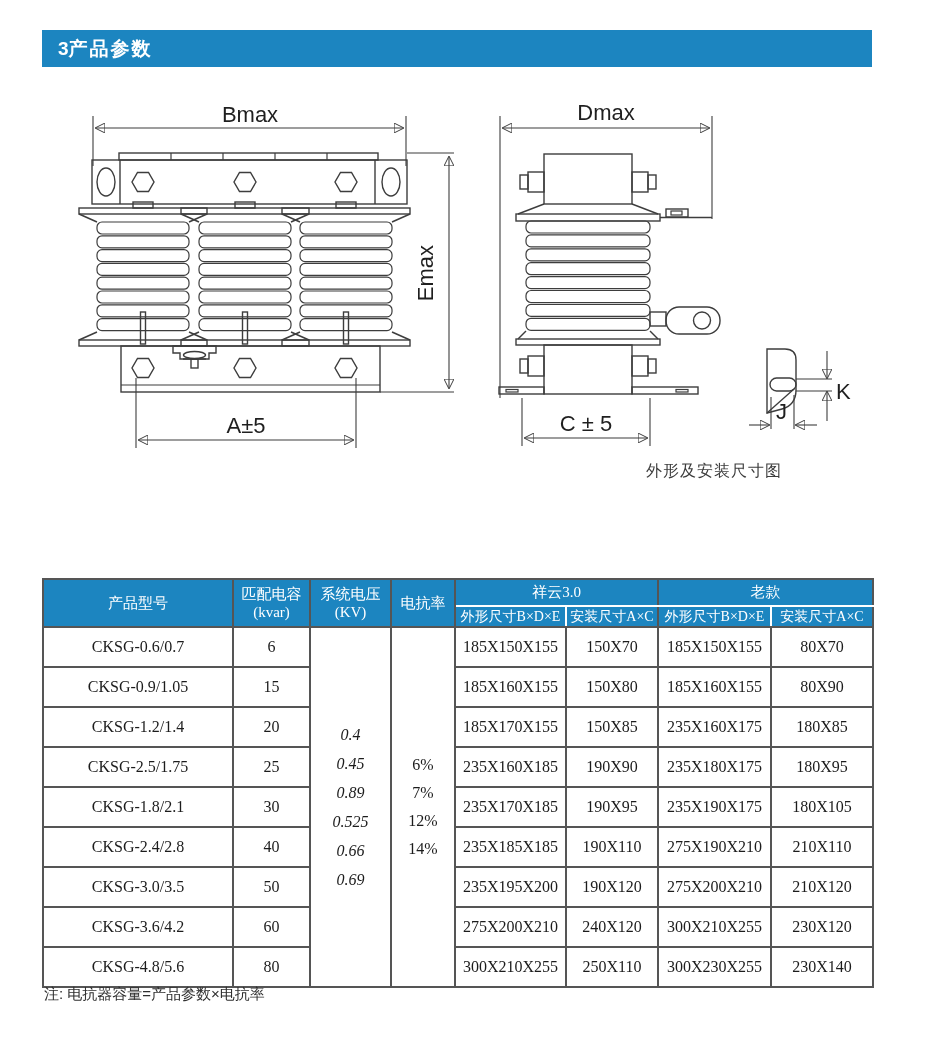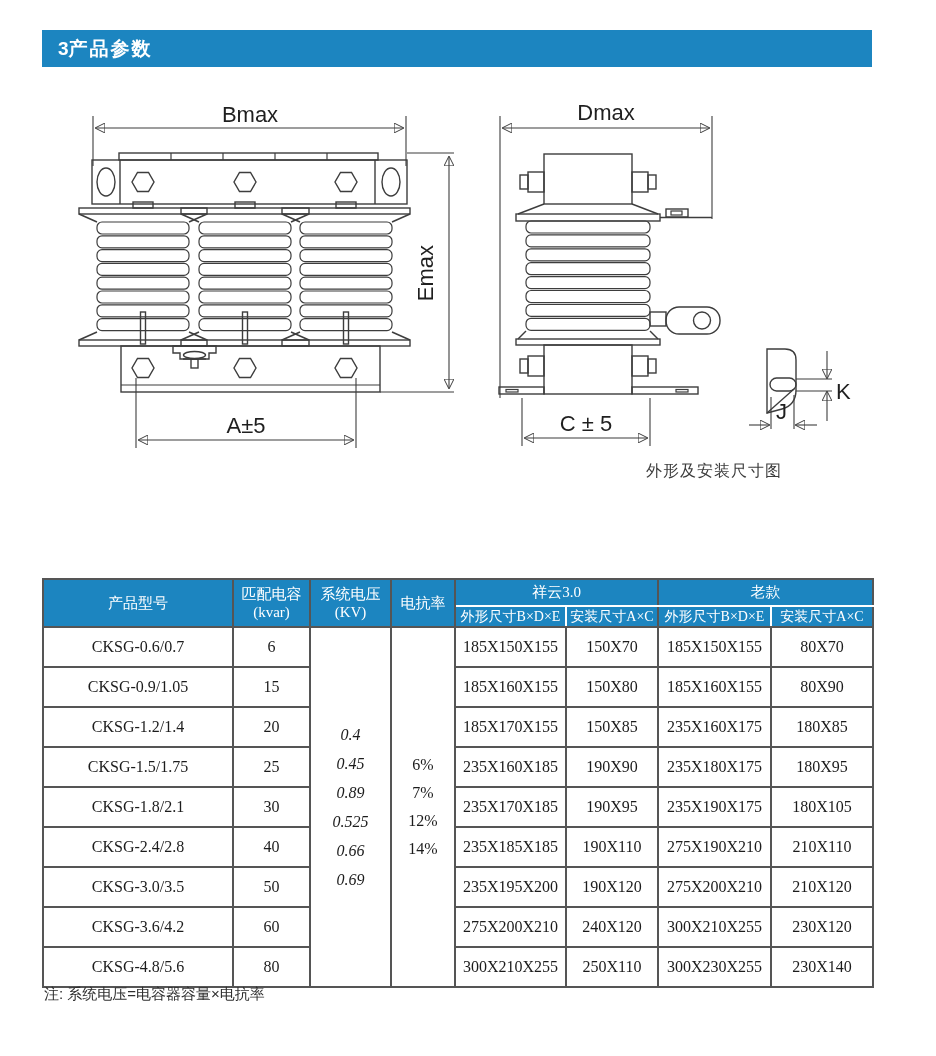--- a/index.html
+++ b/index.html
@@ -307,21 +307,21 @@
         </tr>
         <tr>
           <td>CKSG-1.2/1.4</td>
           <td>20</td>
           <td>185X170X155</td>
           <td>150X85</td>
           <td>235X160X175</td>
           <td>180X85</td>
         </tr>
         <tr>
-          <td>CKSG-1.5/1.75</td>
+          <td>CKSG-2.5/1.75</td>
           <td>25</td>
           <td>235X160X185</td>
           <td>190X90</td>
           <td>235X180X175</td>
           <td>180X95</td>
         </tr>
         <tr>
           <td>CKSG-1.8/2.1</td>
           <td>30</td>
           <td>235X170X185</td>
@@ -358,16 +358,16 @@
           <td>80</td>
           <td>300X210X255</td>
           <td>250X110</td>
           <td>300X230X255</td>
           <td>230X140</td>
         </tr>
       </tbody>
   </table>
 
   <div class="notes">
-    <div>注: 系统电压=电容器容量×电抗率</div>
+    <div>注: 电抗器容量=产品参数×电抗率</div>
   </div>
 
 </div>
 
 </body></html>

